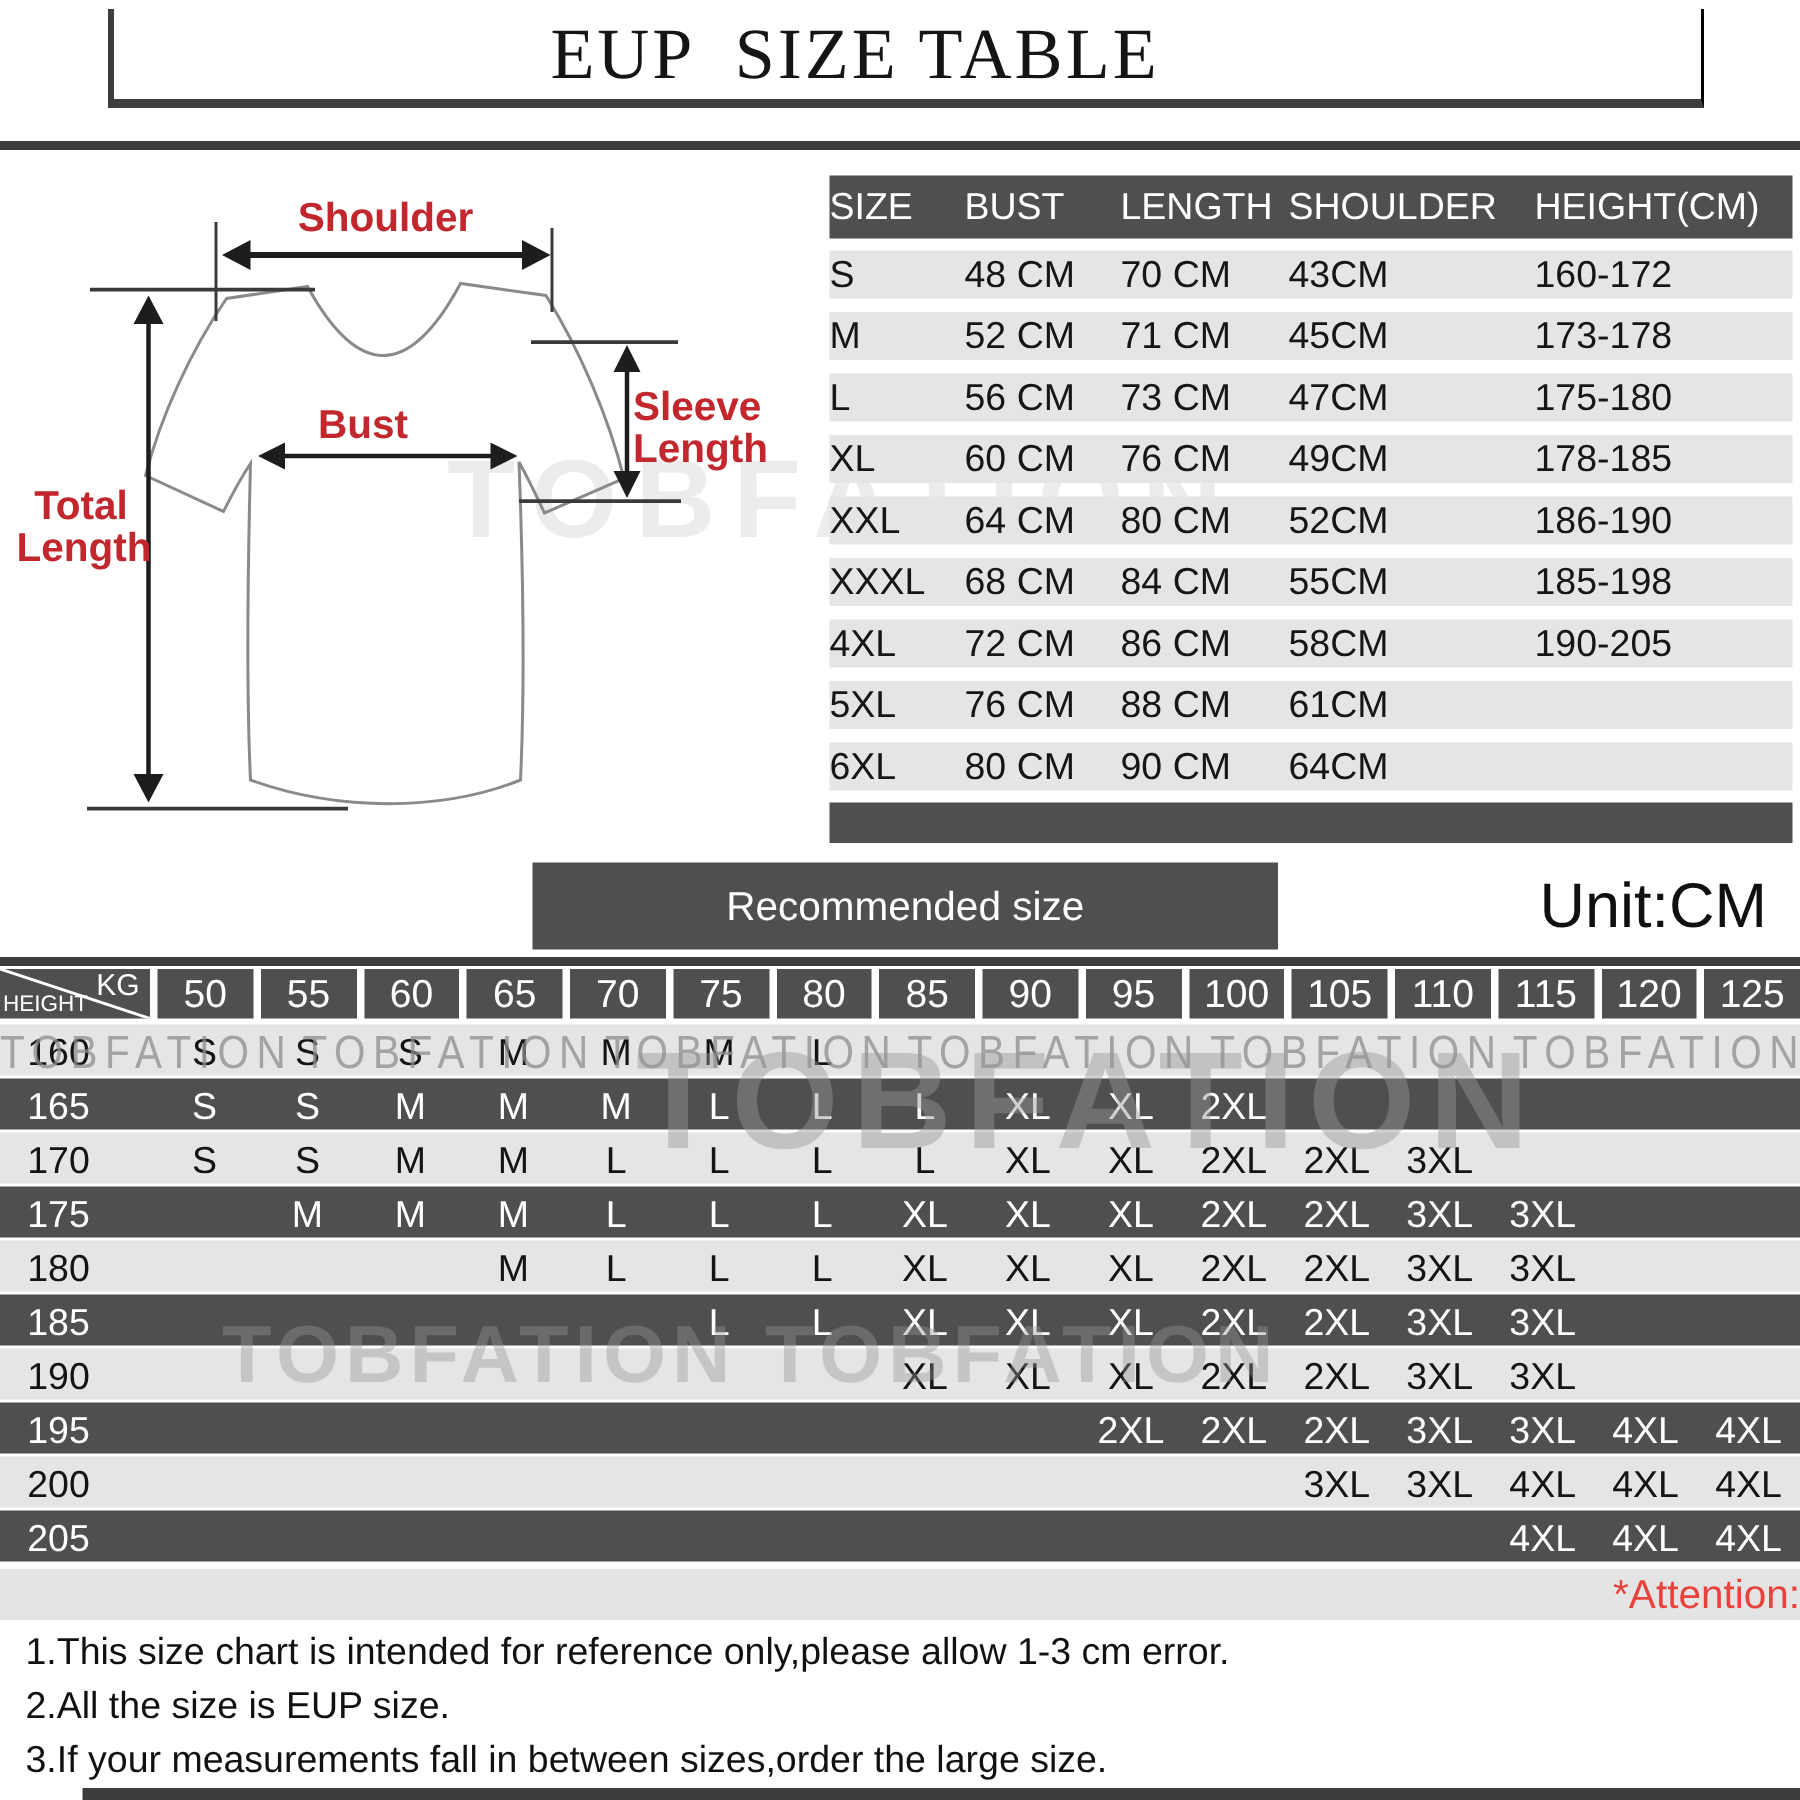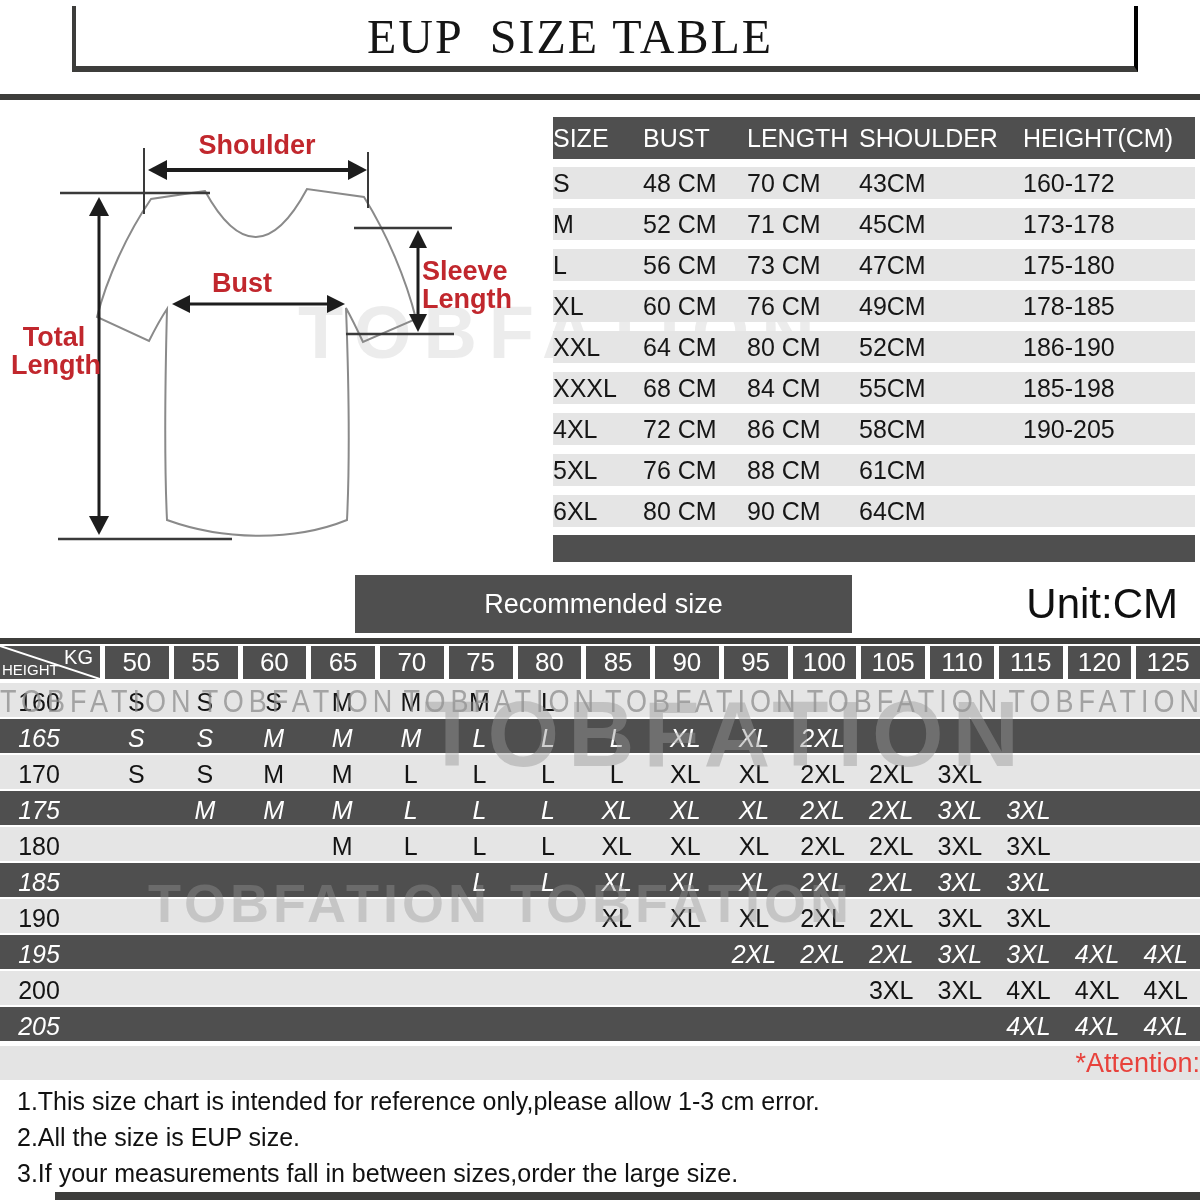--- a/index.html
+++ b/index.html
@@ -3,21 +3,21 @@
 <meta charset="utf-8">
 <style>
   html,body{margin:0;padding:0;}
   body{
     width:1200px;height:1200px;position:relative;overflow:hidden;
     background:#ffffff;font-family:"Liberation Sans",sans-serif;
   }
   
   .title-box{
     position:absolute;left:72px;top:6px;width:1058px;height:60px;
-    border-left:4px solid #3d3d3b;border-right:4px solid #000000;
+    border-left:4px solid #3d3d3b;border-right:2px solid #000000;
     border-bottom:6px solid #3d3d3b;
     display:flex;align-items:center;justify-content:center;
   }
   .title-text{
     font-family:"Liberation Serif",serif;font-size:48px;color:#151515;
     white-space:pre;letter-spacing:2px;padding-right:70px;
   }
   .divider{position:absolute;left:0;width:1200px;height:6px;background:#3d3d3b;}
   .divider-top{top:94px;}
   .divider-mid{top:638px;}
@@ -48,21 +48,21 @@
   .mx-head{display:flex;height:33px;margin-bottom:4px;text-align:center;}
   .mx-corner{width:100px;background:#4f4f4f;position:relative;margin-right:5px;}
   .mx-corner svg{position:absolute;left:0;top:0;}
   .mx-kg{position:absolute;top:0px;right:7px;color:#fff;font-size:20px;}
   .mx-height-lbl{position:absolute;bottom:1px;left:2px;color:#fff;font-size:15px;}
   .mx-wcell{flex:1;background:#4f4f4f;color:#fff;font-size:26px;margin-right:5px;
     display:flex;align-items:center;justify-content:center;}
   .mx-wcell:last-child{margin-right:0;}
   .mx-row{display:flex;height:34px;margin-bottom:2px;align-items:flex-end;font-size:25px;}
   .mx-row.light{background:#e5e5e5;color:#141414;}
-  .mx-row.dark{background:#4f4f4f;color:#ffffff;font-style:italic;}
+  .mx-row.dark{background:#4f4f4f;color:#ffffff;}
   .mx-hcell{width:102px;box-sizing:border-box;padding-right:24px;text-align:center;}
   .mx-cell{flex:1;text-align:center;}
   
   .wm{pointer-events:none;position:absolute;font-family:"Liberation Sans",sans-serif;}
   .wm-shirt{left:298px;top:290px;font-size:74px;font-weight:bold;letter-spacing:12px;
     color:rgba(70,70,70,0.10);}
   .wm-row{left:0;top:687px;width:1204px;display:flex;justify-content:space-between;
     color:rgba(140,140,140,0.75);font-size:27px;letter-spacing:5px;transform:scaleY(1.15);}
   .wm-big1{left:424px;top:682px;font-size:92px;font-weight:bold;letter-spacing:9px;
     color:rgba(150,150,150,0.45);}

